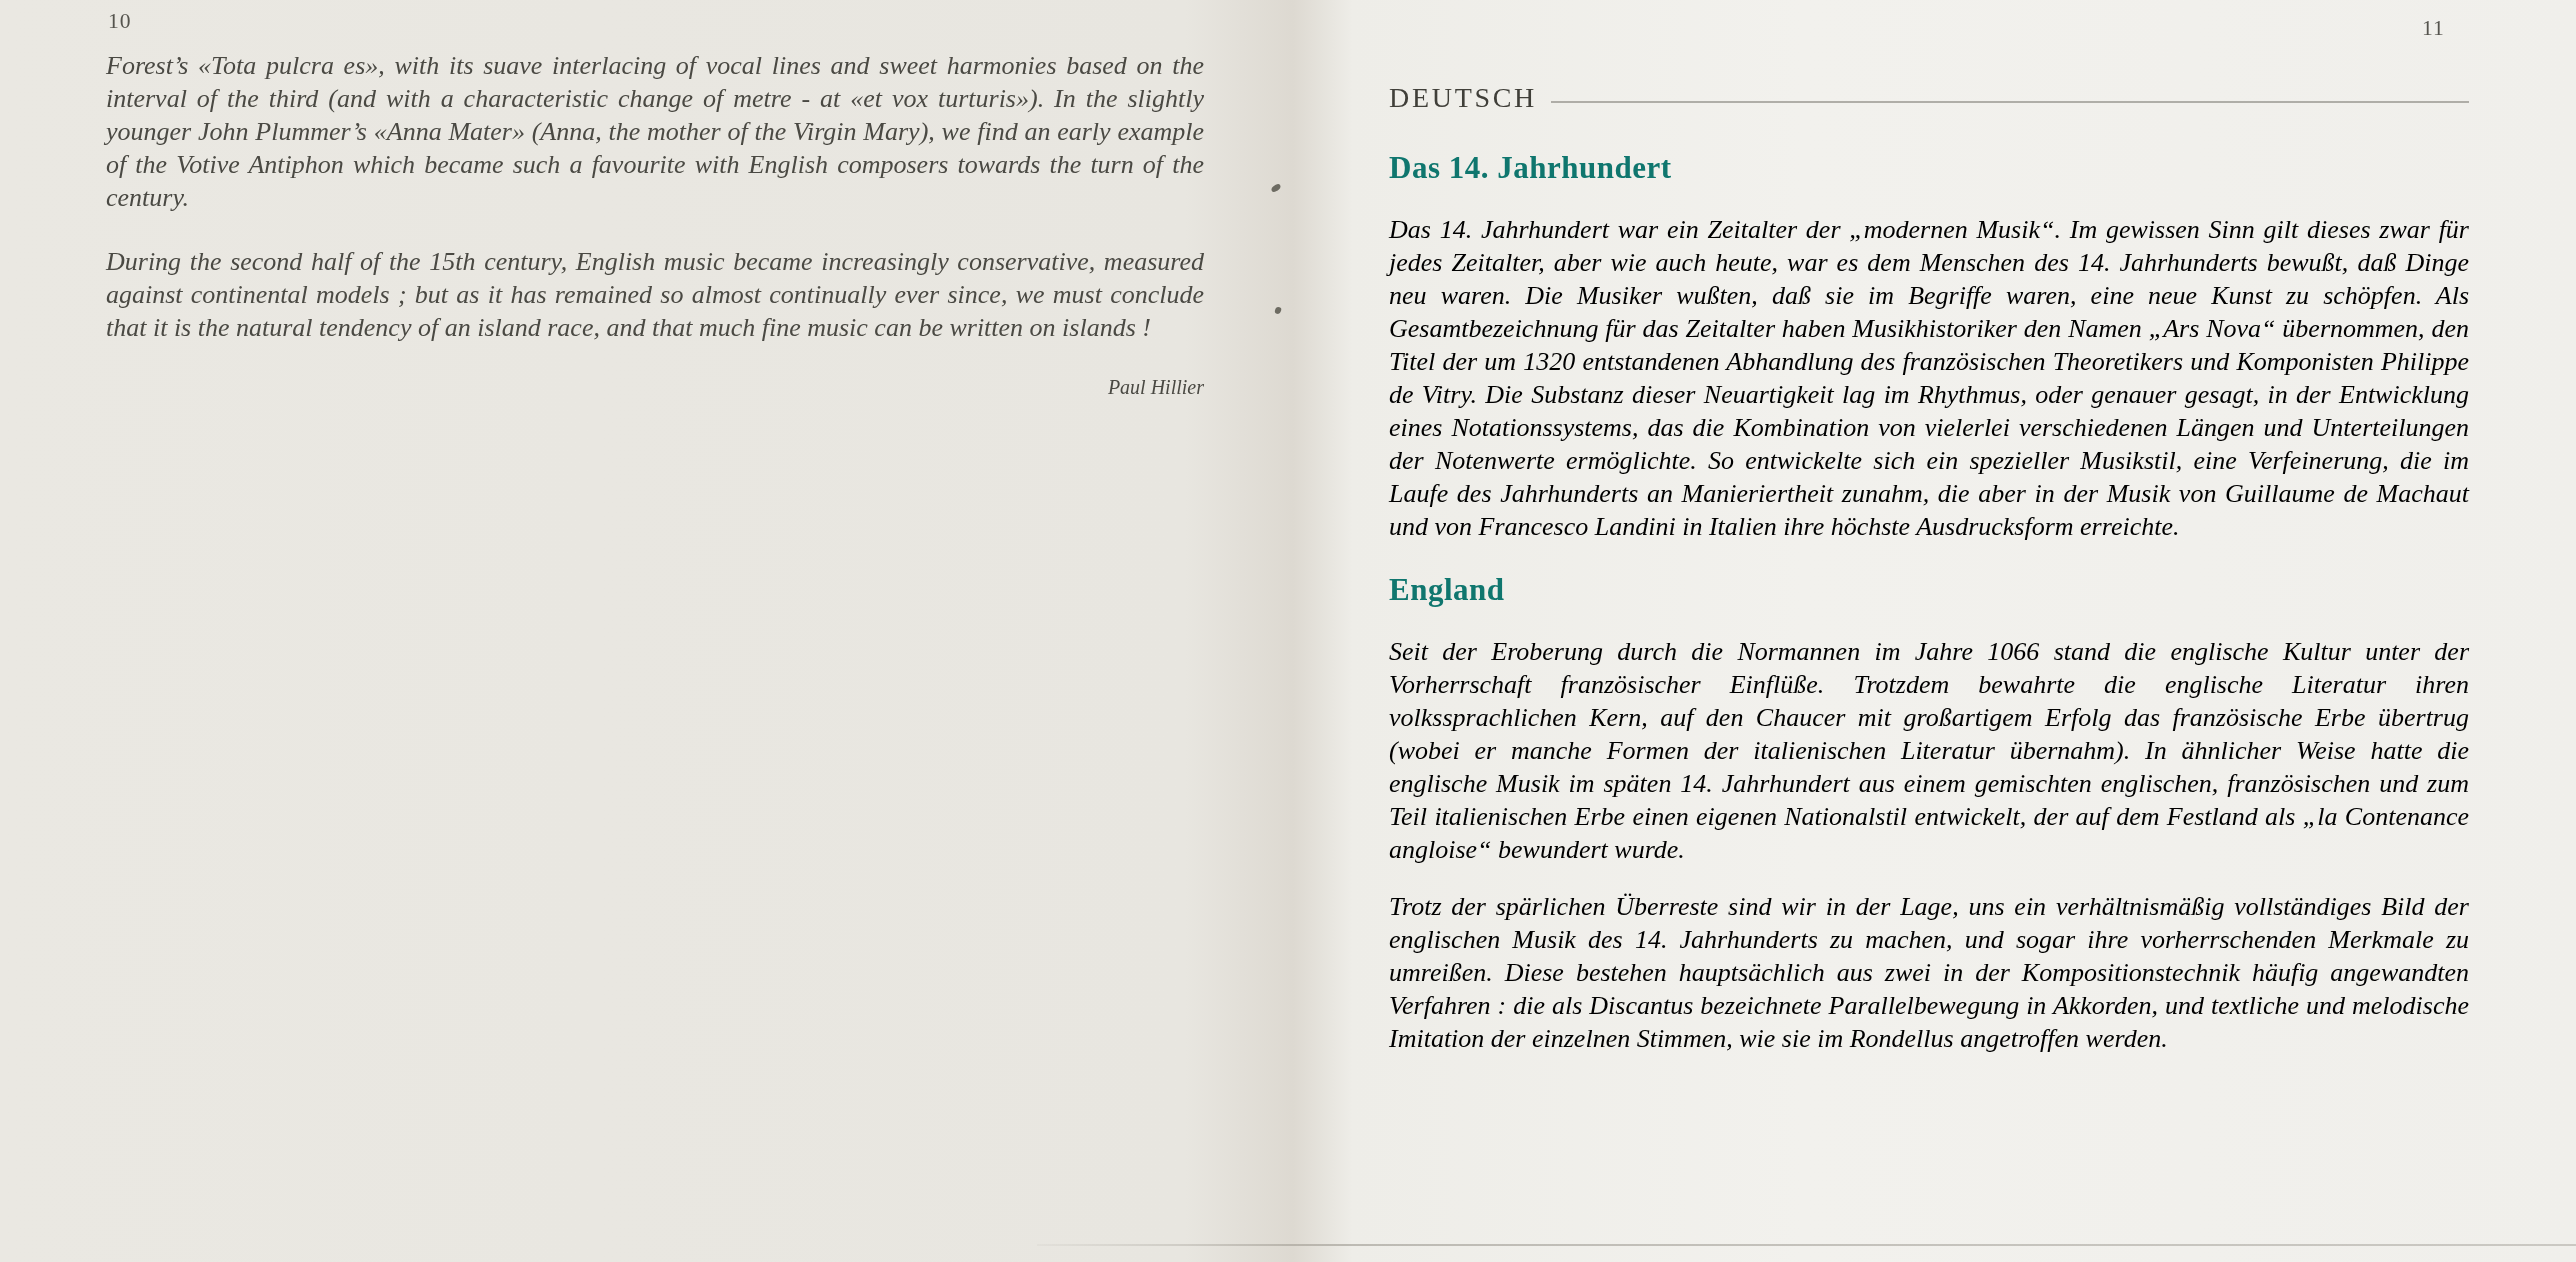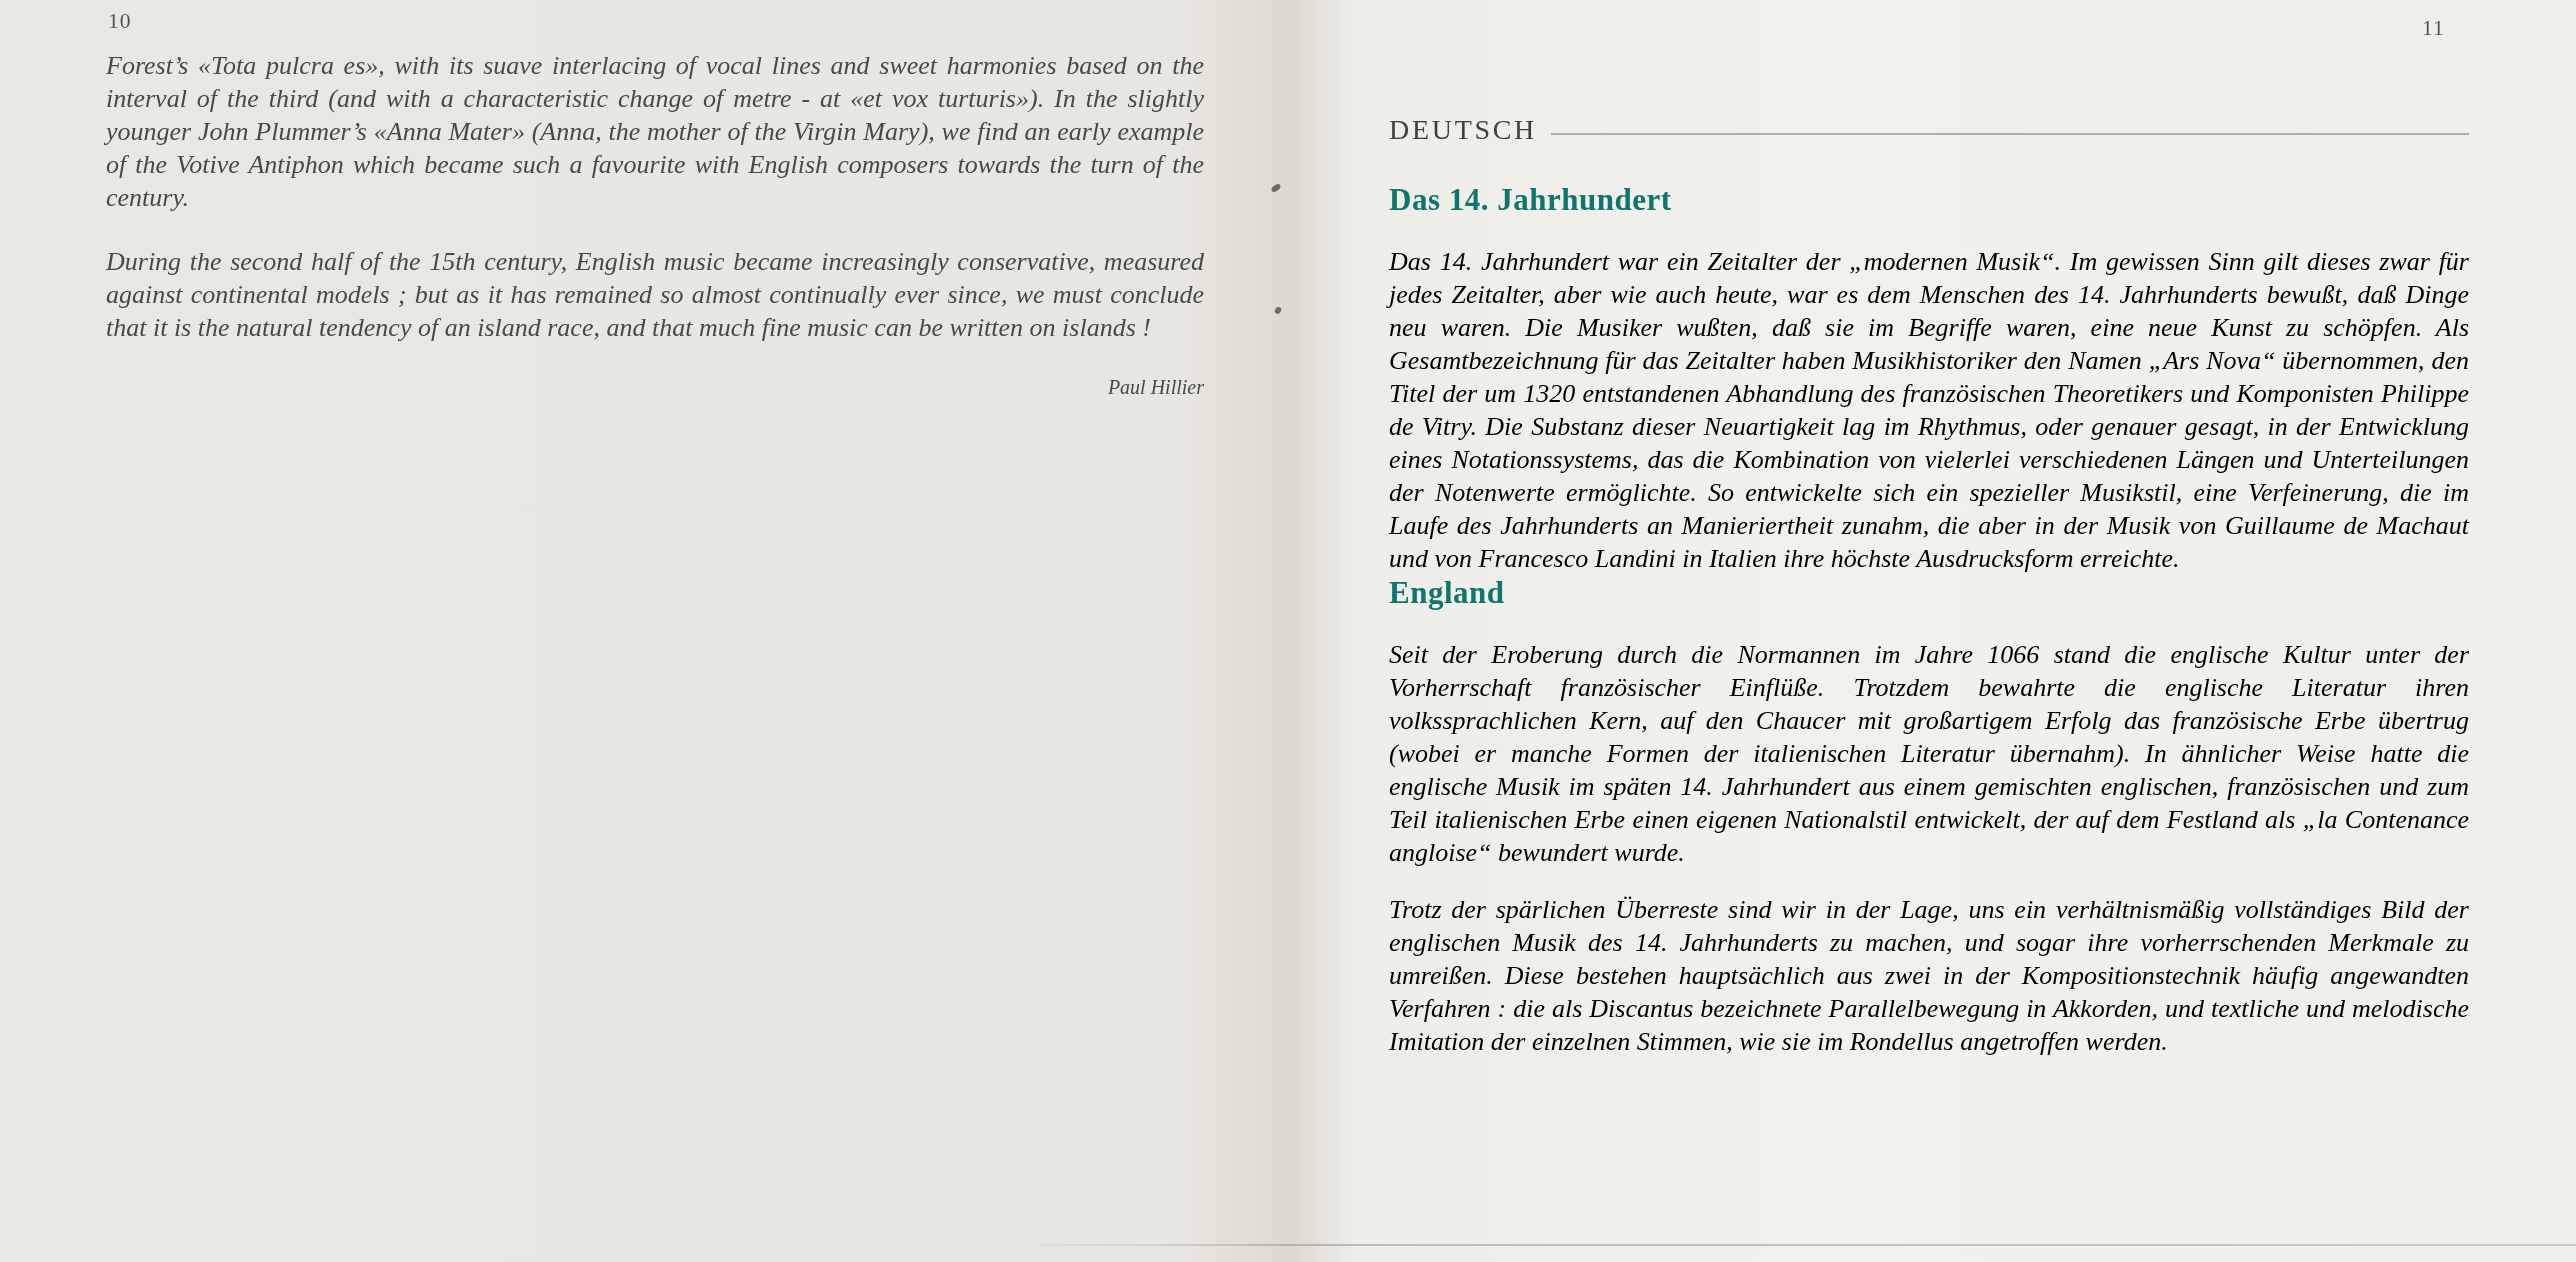--- a/index.html
+++ b/index.html
@@ -57,21 +57,21 @@
   }
 
   
   .page-right {
     position: absolute;
     left: 1389px;
     top: 0;
     width: 1080px;
   }
   .lang-header {
-    margin-top: 114px;
+    margin-top: 82px;
     display: flex;
     align-items: baseline;
     justify-content: space-between;
   }
   .lang-label {
     font-size: 28px;
     letter-spacing: 2.7px;
     color: #403f39;
   }
   .lang-rule {
@@ -81,21 +81,21 @@
     margin-left: 14.4px;
   }
   .de-heading {
     margin: 0;
     font-size: 31px;
     font-weight: bold;
     color: #0f766e;
     letter-spacing: 0.5px;
   }
   .de-heading.h1 { margin-top: 36px; }
-  .de-heading.h2 { }
+  .de-heading.h2 { margin-top: 29px; }
   .de-par {
     margin: 0;
     font-size: 26px;
     line-height: 33px;
     text-align: justify;
     color: #000000;
     font-style: italic;
   }
   .de-par.after-heading { margin-top: 27px; }
   .de-par.follow { margin-top: 24px; }

